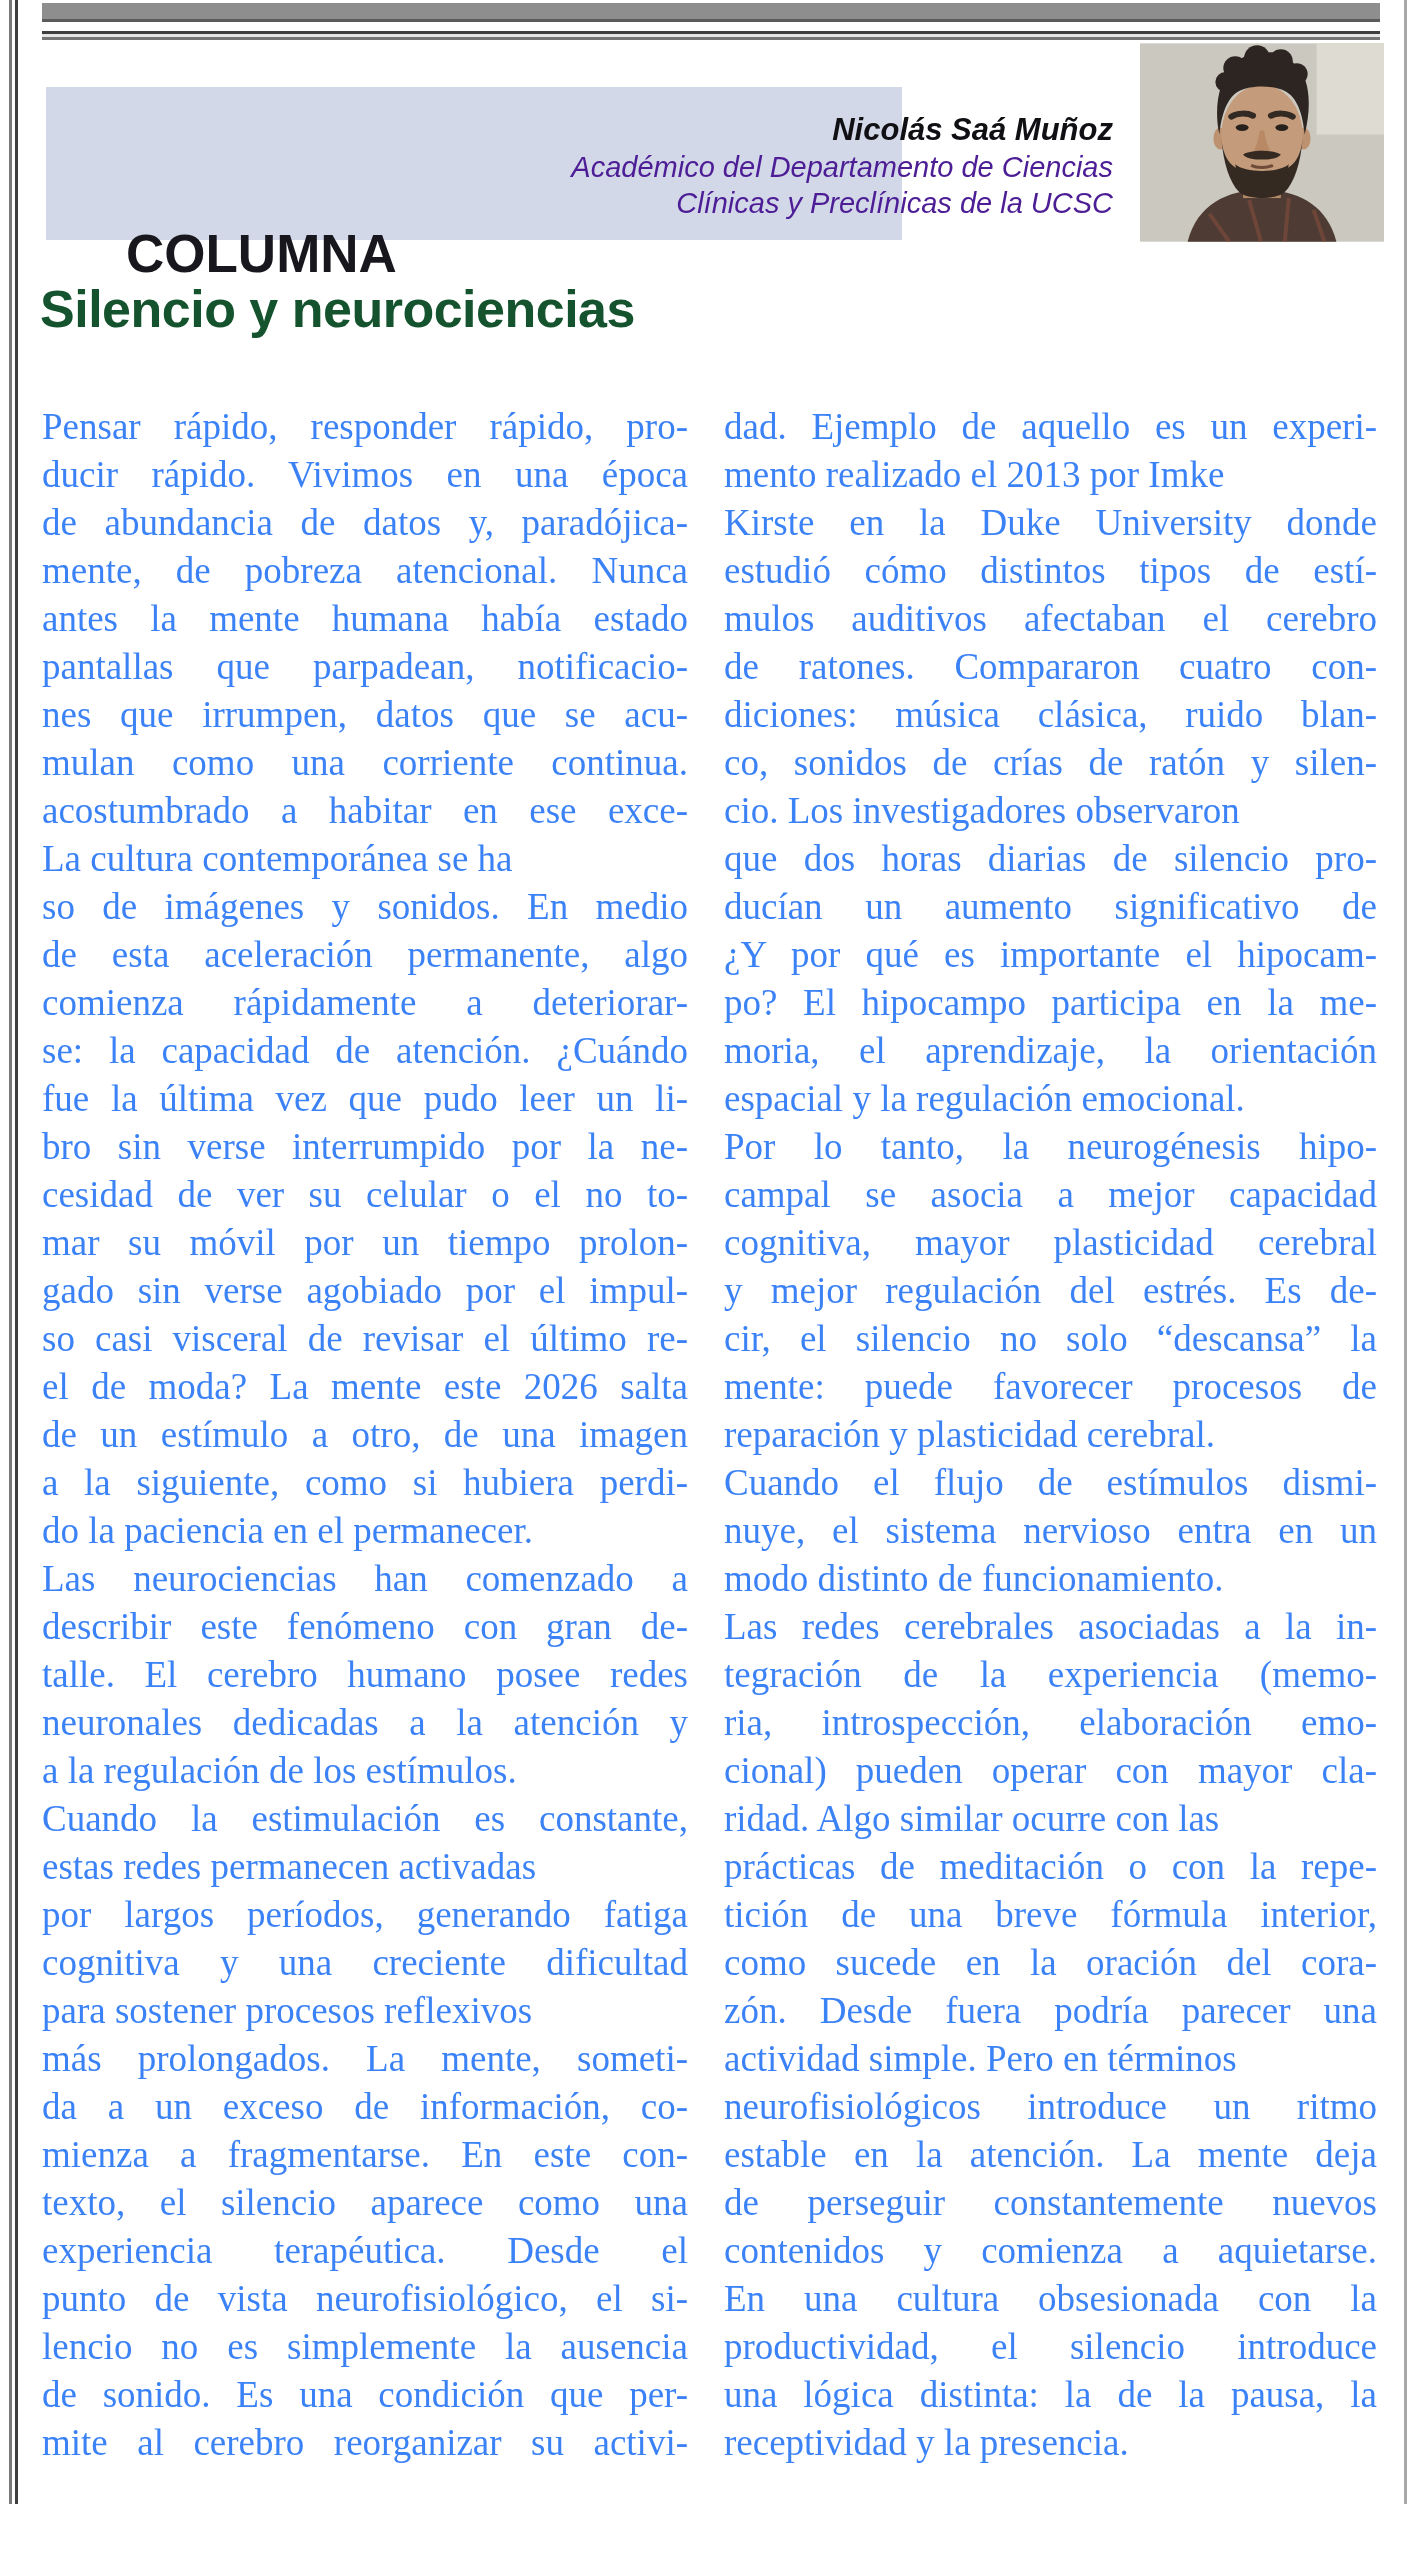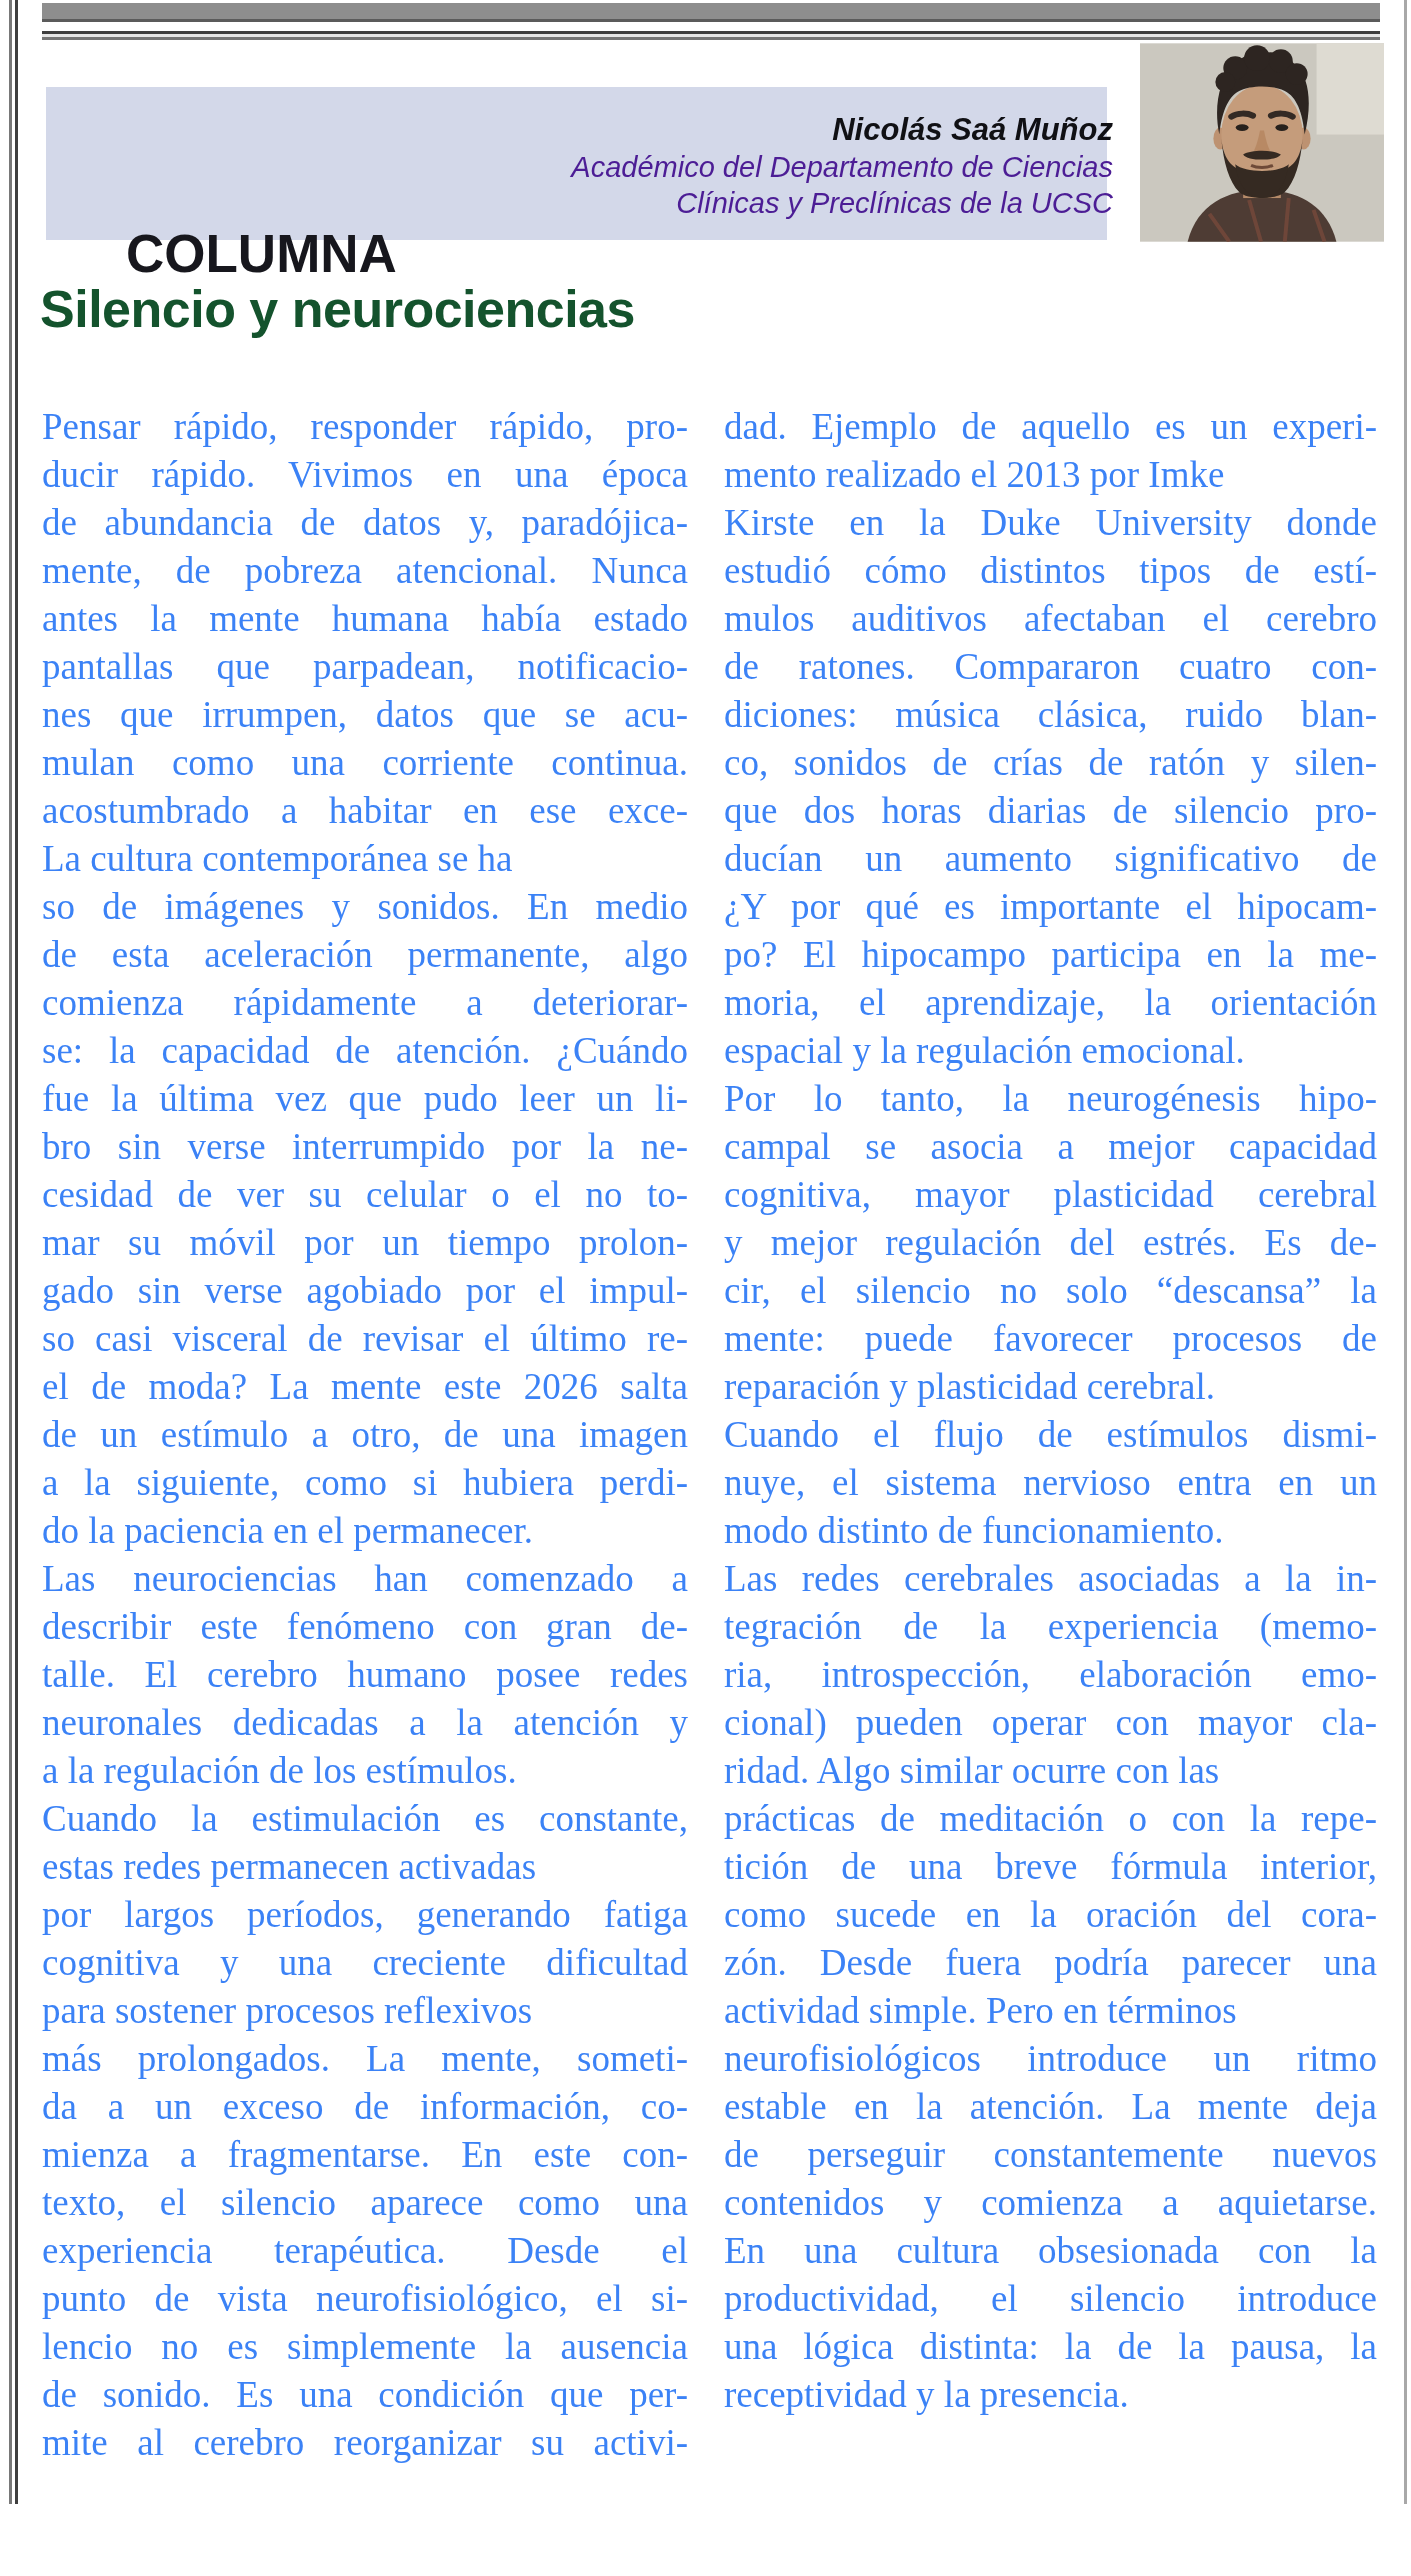--- a/index.html
+++ b/index.html
@@ -8,21 +8,21 @@
 
   .left-rule{position:absolute;left:9px;top:0;width:3px;height:2504px;
              border-left:3px solid #787878;border-right:3px solid #3f3f3f;}
   .right-rule{position:absolute;left:1404px;top:0;width:3px;height:2504px;background:#a8a8a8;}
 
   .top-bar{position:absolute;left:42px;top:3px;width:1338px;height:16px;
            background:#8e8e8e;border-bottom:3px solid #5b5b5b;}
   .double-rule{position:absolute;left:42px;top:31px;width:1338px;height:3px;
                background:#e6e6e6;border-top:3px solid #3e3e3e;border-bottom:3px solid #757575;}
 
-  .header-box{position:absolute;left:46px;top:87px;width:1061px;height:153px;background:#d3d8e9;}
+  .header-box{position:absolute;left:46px;top:87px;width:856px;height:153px;background:#d3d8e9;}
   .kicker{position:absolute;left:80px;top:139px;font-weight:bold;font-size:53px;line-height:56px;
           color:#17171d;letter-spacing:0;}
   .author{position:absolute;right:298px;top:111px;text-align:right;font-style:italic;}
   .author-name{font-size:31px;line-height:38px;font-weight:bold;color:#101014;}
   .author-role{font-size:29px;line-height:36px;color:#4c1d95;}
 
   .portrait{position:absolute;left:1140px;top:43px;width:244px;height:199px;}
   .portrait svg{display:block;width:100%;height:100%;}
 
   .title{position:absolute;left:40px;top:280px;font-weight:bold;font-size:52px;line-height:58px;
@@ -134,20 +134,21 @@
 
   <div class="col col-right">
       <div class="tline">dad. Ejemplo de aquello es un experi-</div>
       <div class="tline flush">mento realizado el 2013 por Imke</div>
       <div class="tline">Kirste en la Duke University donde</div>
       <div class="tline">estudió cómo distintos tipos de estí-</div>
       <div class="tline">mulos auditivos afectaban el cerebro</div>
       <div class="tline">de ratones. Compararon cuatro con-</div>
       <div class="tline">diciones: música clásica, ruido blan-</div>
       <div class="tline">co, sonidos de crías de ratón y silen-</div>
+      <div class="tline flush">cio. Los investigadores observaron</div>
       <div class="tline">que dos horas diarias de silencio pro-</div>
       <div class="tline">ducían un aumento significativo de</div>
       <div class="tline">¿Y por qué es importante el hipocam-</div>
       <div class="tline">po? El hipocampo participa en la me-</div>
       <div class="tline">moria, el aprendizaje, la orientación</div>
       <div class="tline flush">espacial y la regulación emocional.</div>
       <div class="tline">Por lo tanto, la neurogénesis hipo-</div>
       <div class="tline">campal se asocia a mejor capacidad</div>
       <div class="tline">cognitiva, mayor plasticidad cerebral</div>
       <div class="tline">y mejor regulación del estrés. Es de-</div>

